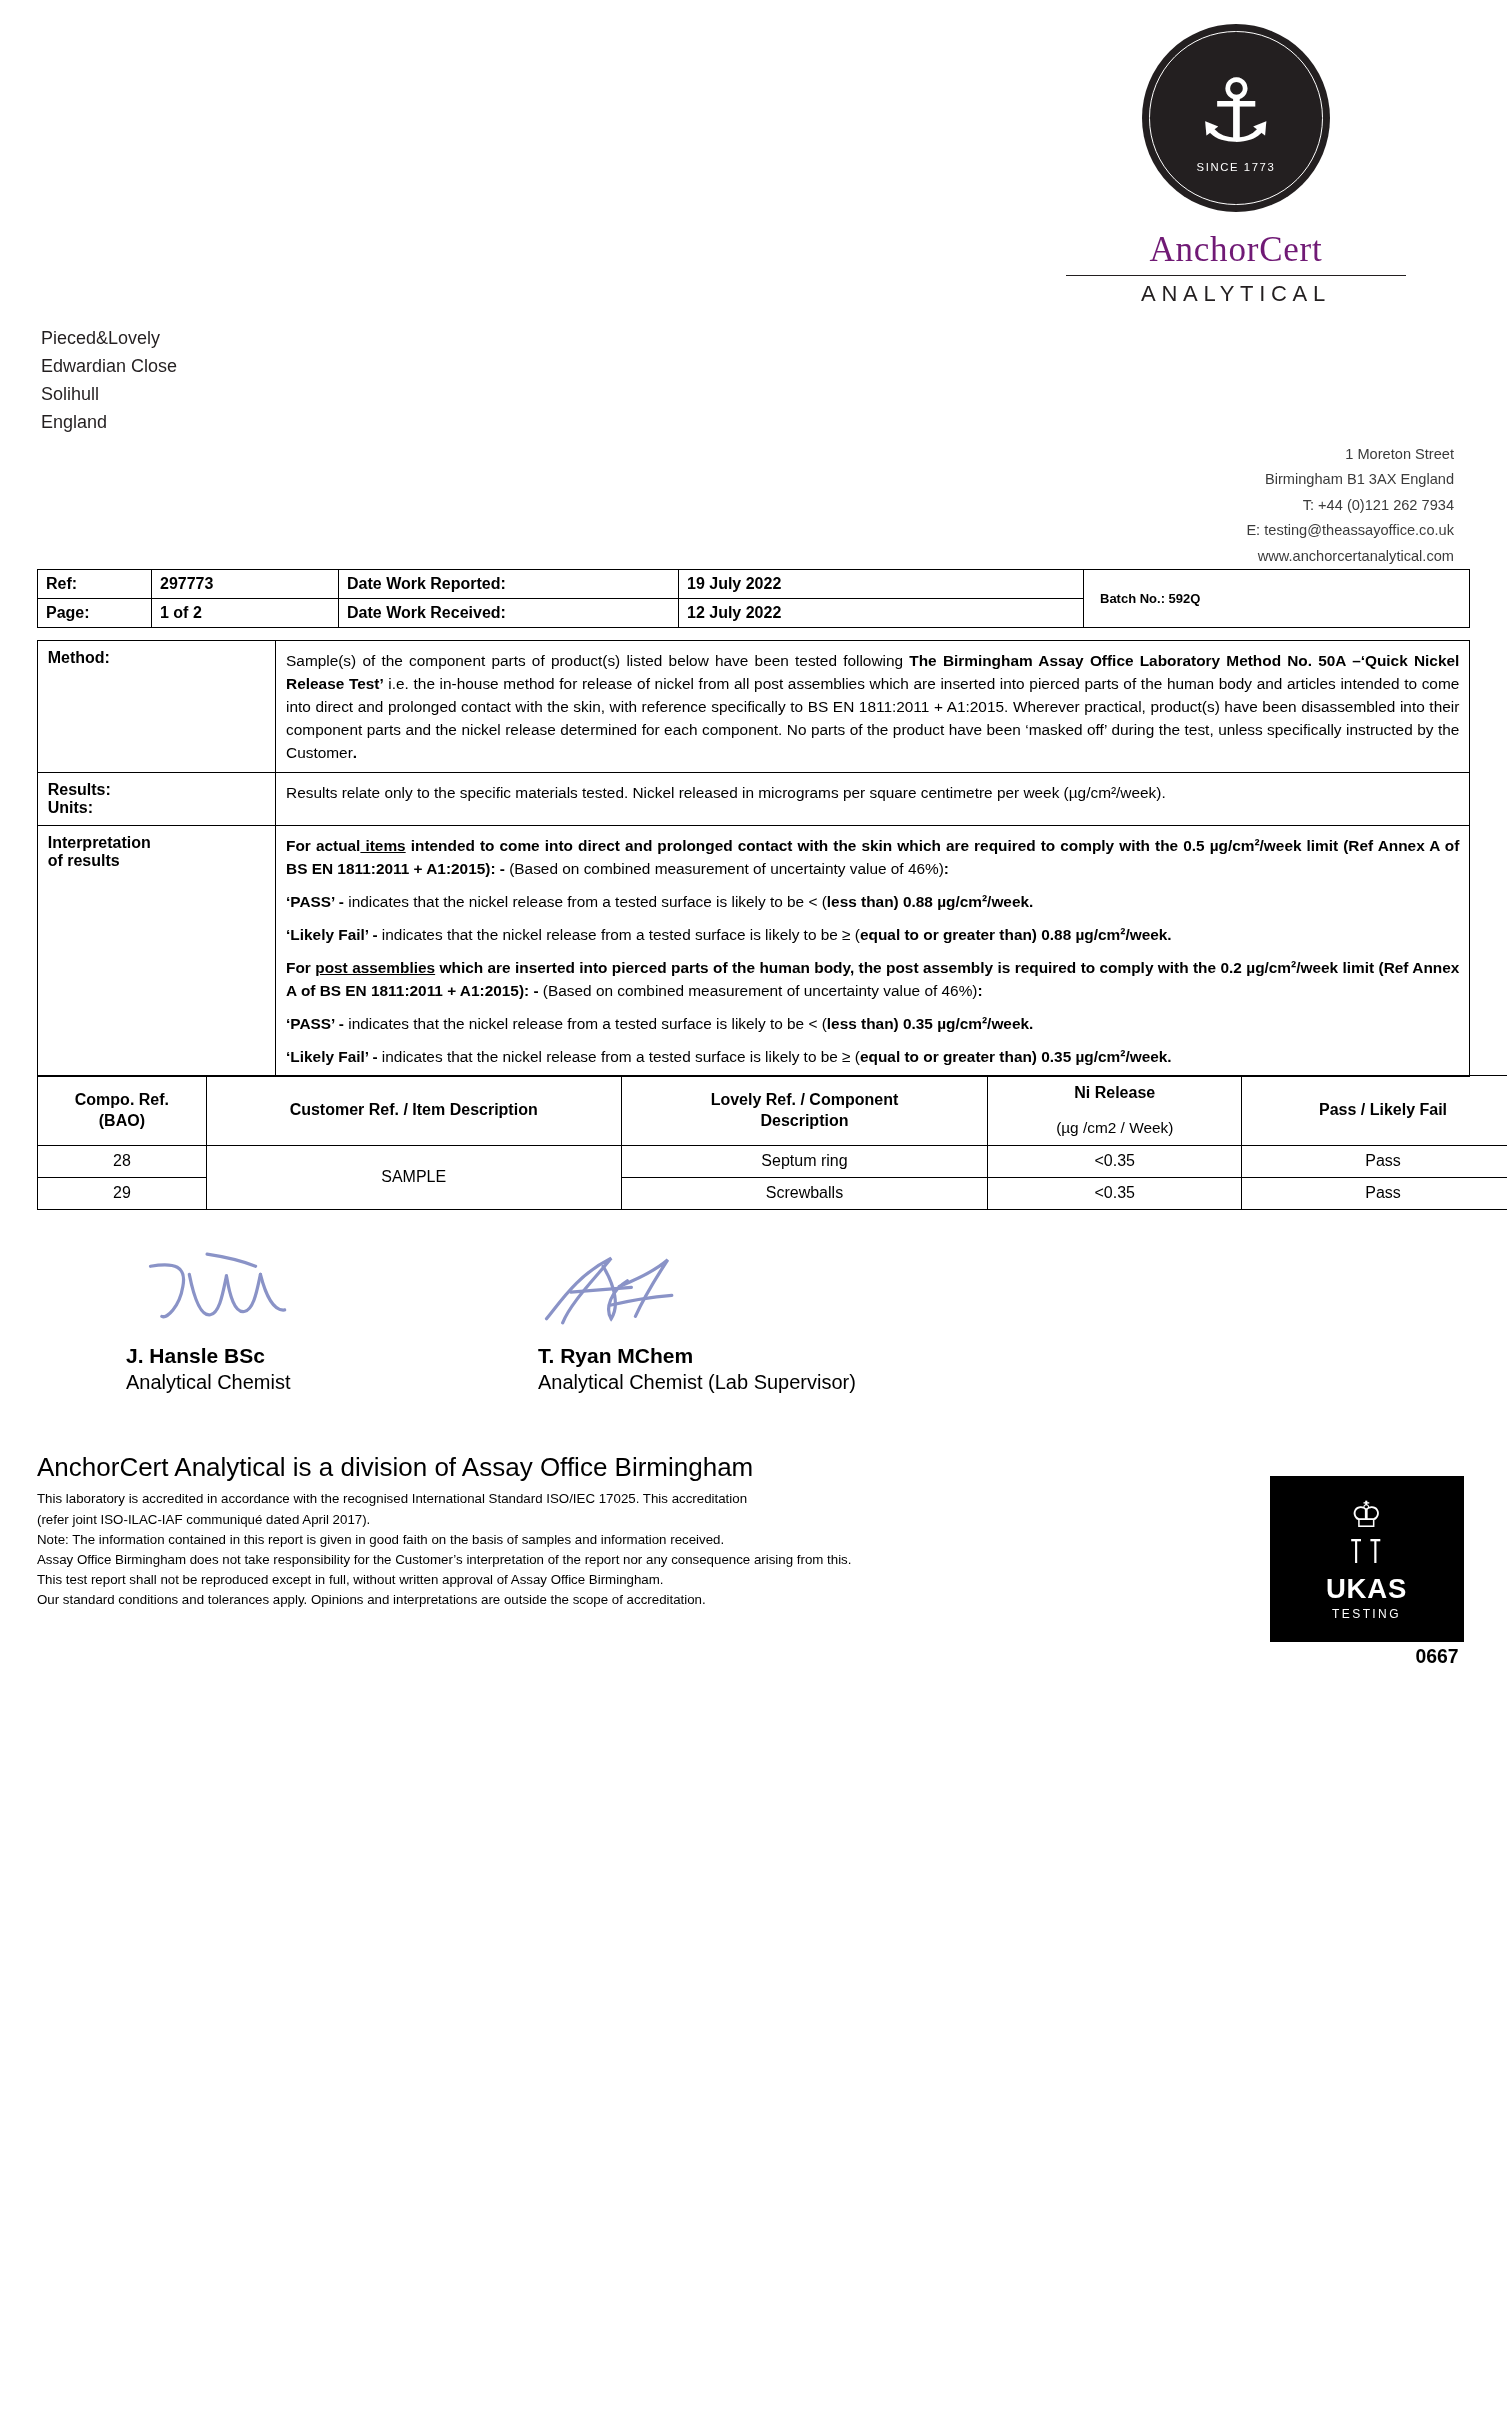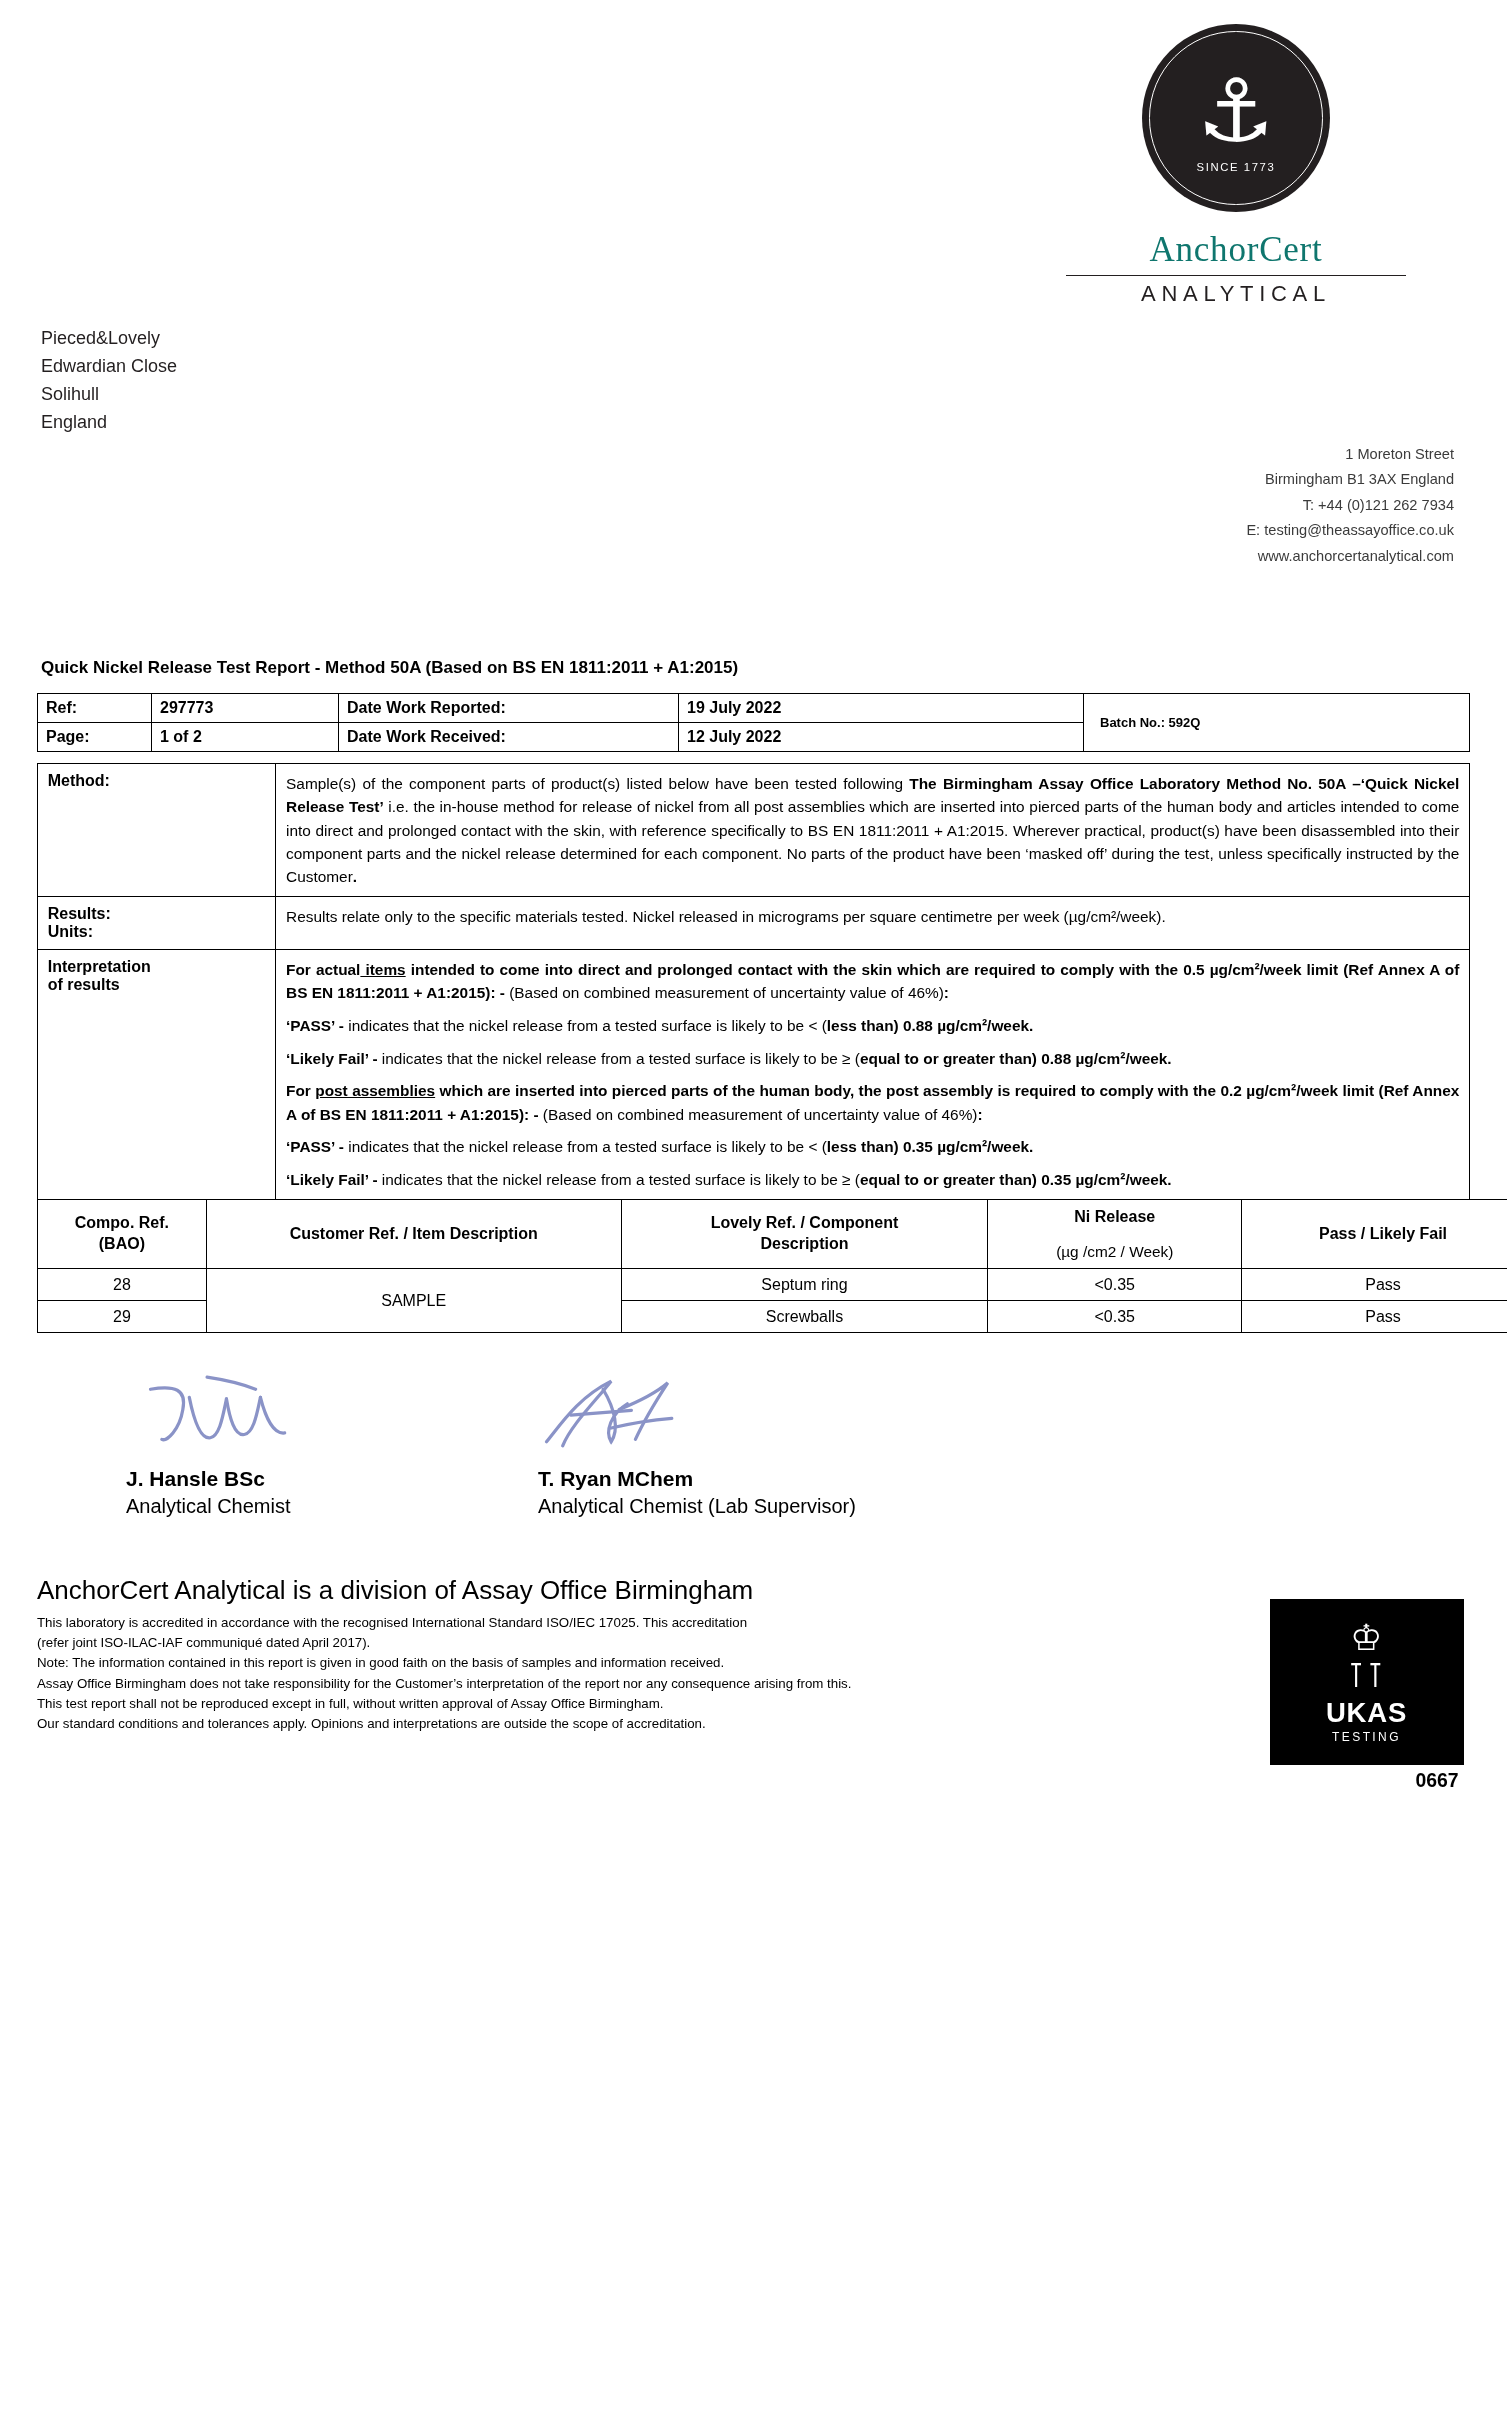--- a/index.html
+++ b/index.html
@@ -63,21 +63,21 @@
     color: #ffffff;
     font-size: 11.3px;
     letter-spacing: 1.6px;
     margin-top: 6.5px;
     font-family: "Liberation Sans", sans-serif;
   }
   .brand-name {
     font-size: 35px;
     letter-spacing: 0.8px;
     margin-top: 18px;
-    color: #0f766e;
+    color: #701a75;
     font-family: "Liberation Serif", serif;
     text-align: center;
   }
   .brand-rule {
     width: 340px;
     height: 1.6px;
     background: #231f20;
     margin: 4.9px 0 4.9px 0;
   }
   .brand-sub {
@@ -306,21 +306,20 @@
     </div>
     <div class="lab-address">
       <div>1 Moreton Street</div>
       <div>Birmingham B1 3AX England</div>
       <div>T: +44 (0)121 262 7934</div>
       <div>E: testing@theassayoffice.co.uk</div>
       <div>www.anchorcertanalytical.com</div>
     </div>
   </div>
 
-  <div class="report-title">Quick Nickel Release Test Report - Method 50A (Based on BS EN 1811:2011 + A1:2015)</div>
 
   <table class="ref-table">
     <tbody>
         <tr>
       <td class="c1 lbl">Ref:</td>
       <td class="c2 val">297773</td>
       <td class="c3 lbl">Date Work Reported:</td>
       <td class="c4 val">19 July 2022</td>
       <td class="batch-cell" rowspan="2">Batch No.: 592Q</td>
     </tr>

